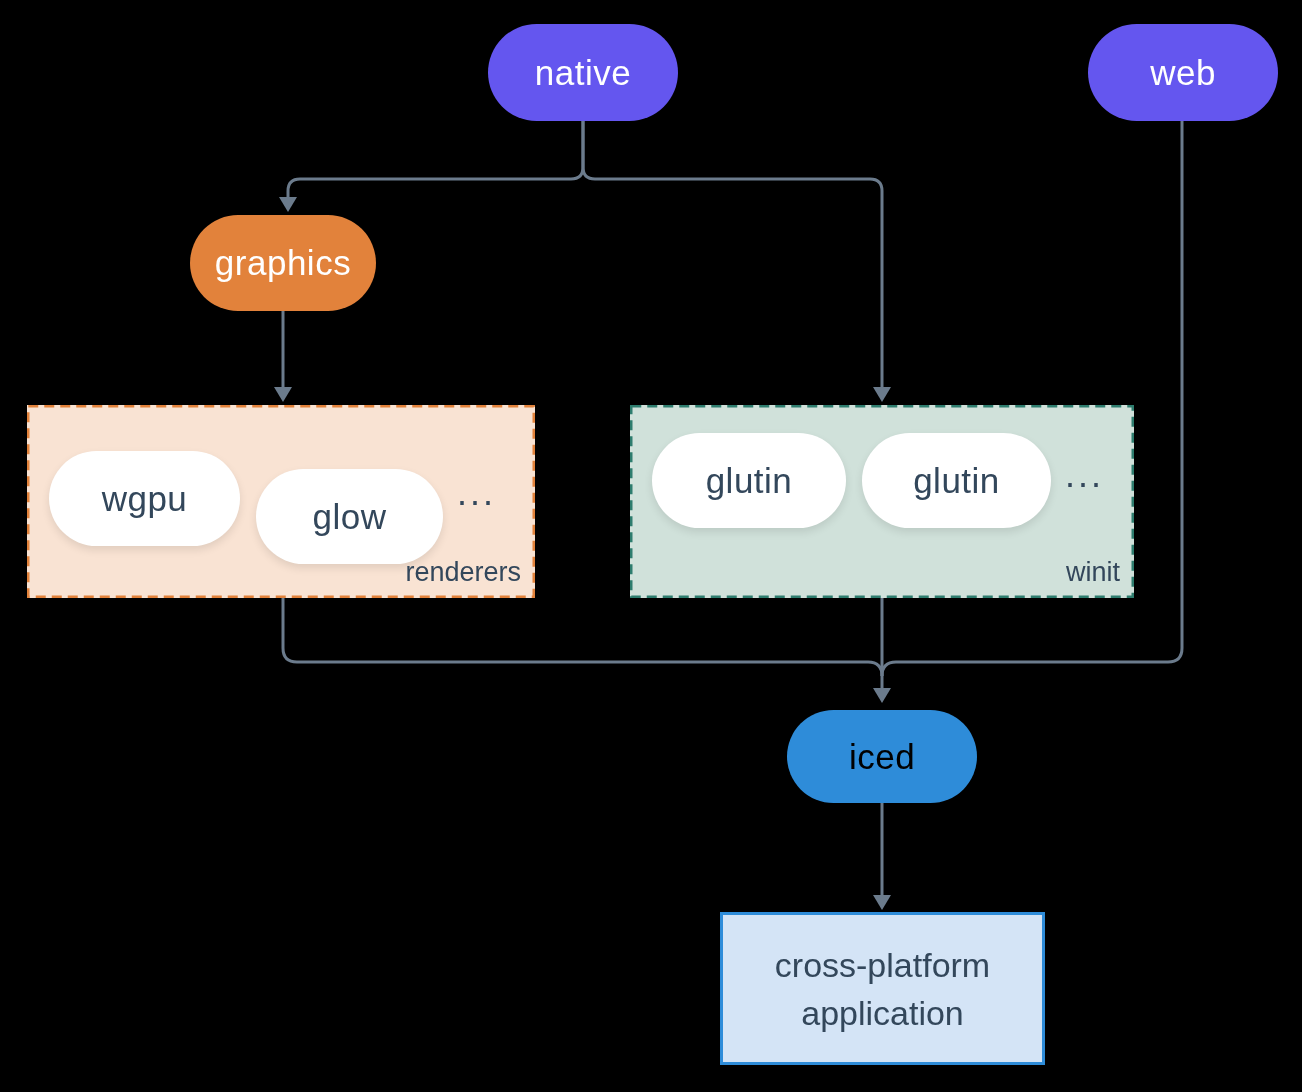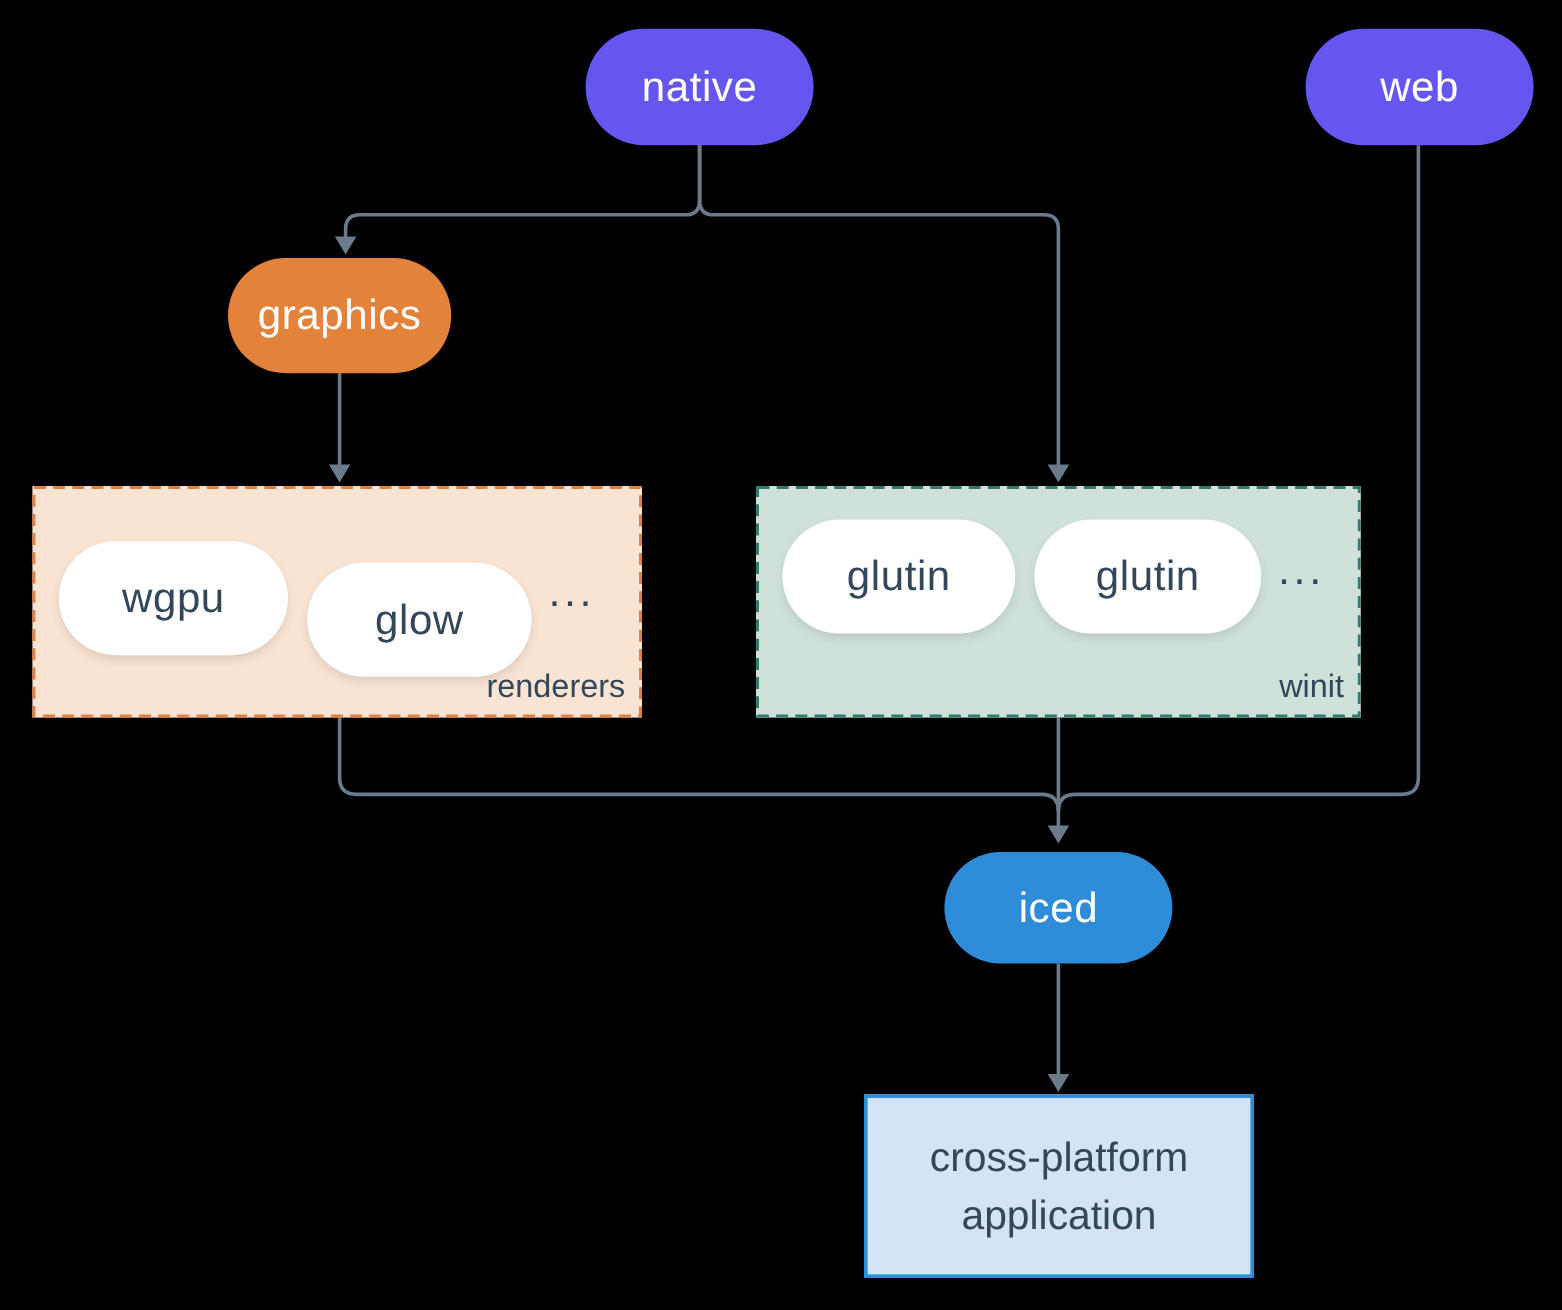--- a/index.html
+++ b/index.html
@@ -17,21 +17,21 @@
   .stage { position:absolute; inset:0; width:1302px; height:1092px;padding-left:45px; }
   svg.wires { position:absolute; left:0; top:0; pointer-events:none; }
 
   .pill {
     display:flex; align-items:center; justify-content:center;
     border-radius:60px; font-size:35px; letter-spacing:0.5px;
   }
   .node { position:absolute; }
   .purple { background:var(--purple,#6456EF); color:#fff; }
   .orangebg { background:var(--orange,#E2823B); color:#fff; }
-  .bluebg { background:var(--blue,#2E8CD9); color:#ffffff; }
+  .bluebg { background:var(--blue,#2E8CD9); color:#000000; }
   .white {
     background:#fff; color:var(--text-dark,#33475B);
     box-shadow:0 4px 8px rgba(0,0,0,0.10);
   }
 
   .group { position:absolute; }
   .group-fill { position:absolute; inset:0; }
   .renderers .group-fill { background:var(--orange-light,#F9E3D3); }
   .shells .group-fill { background:var(--teal-light,#D0E1DA); }
   .dash-border { position:absolute; left:0; top:0; }

